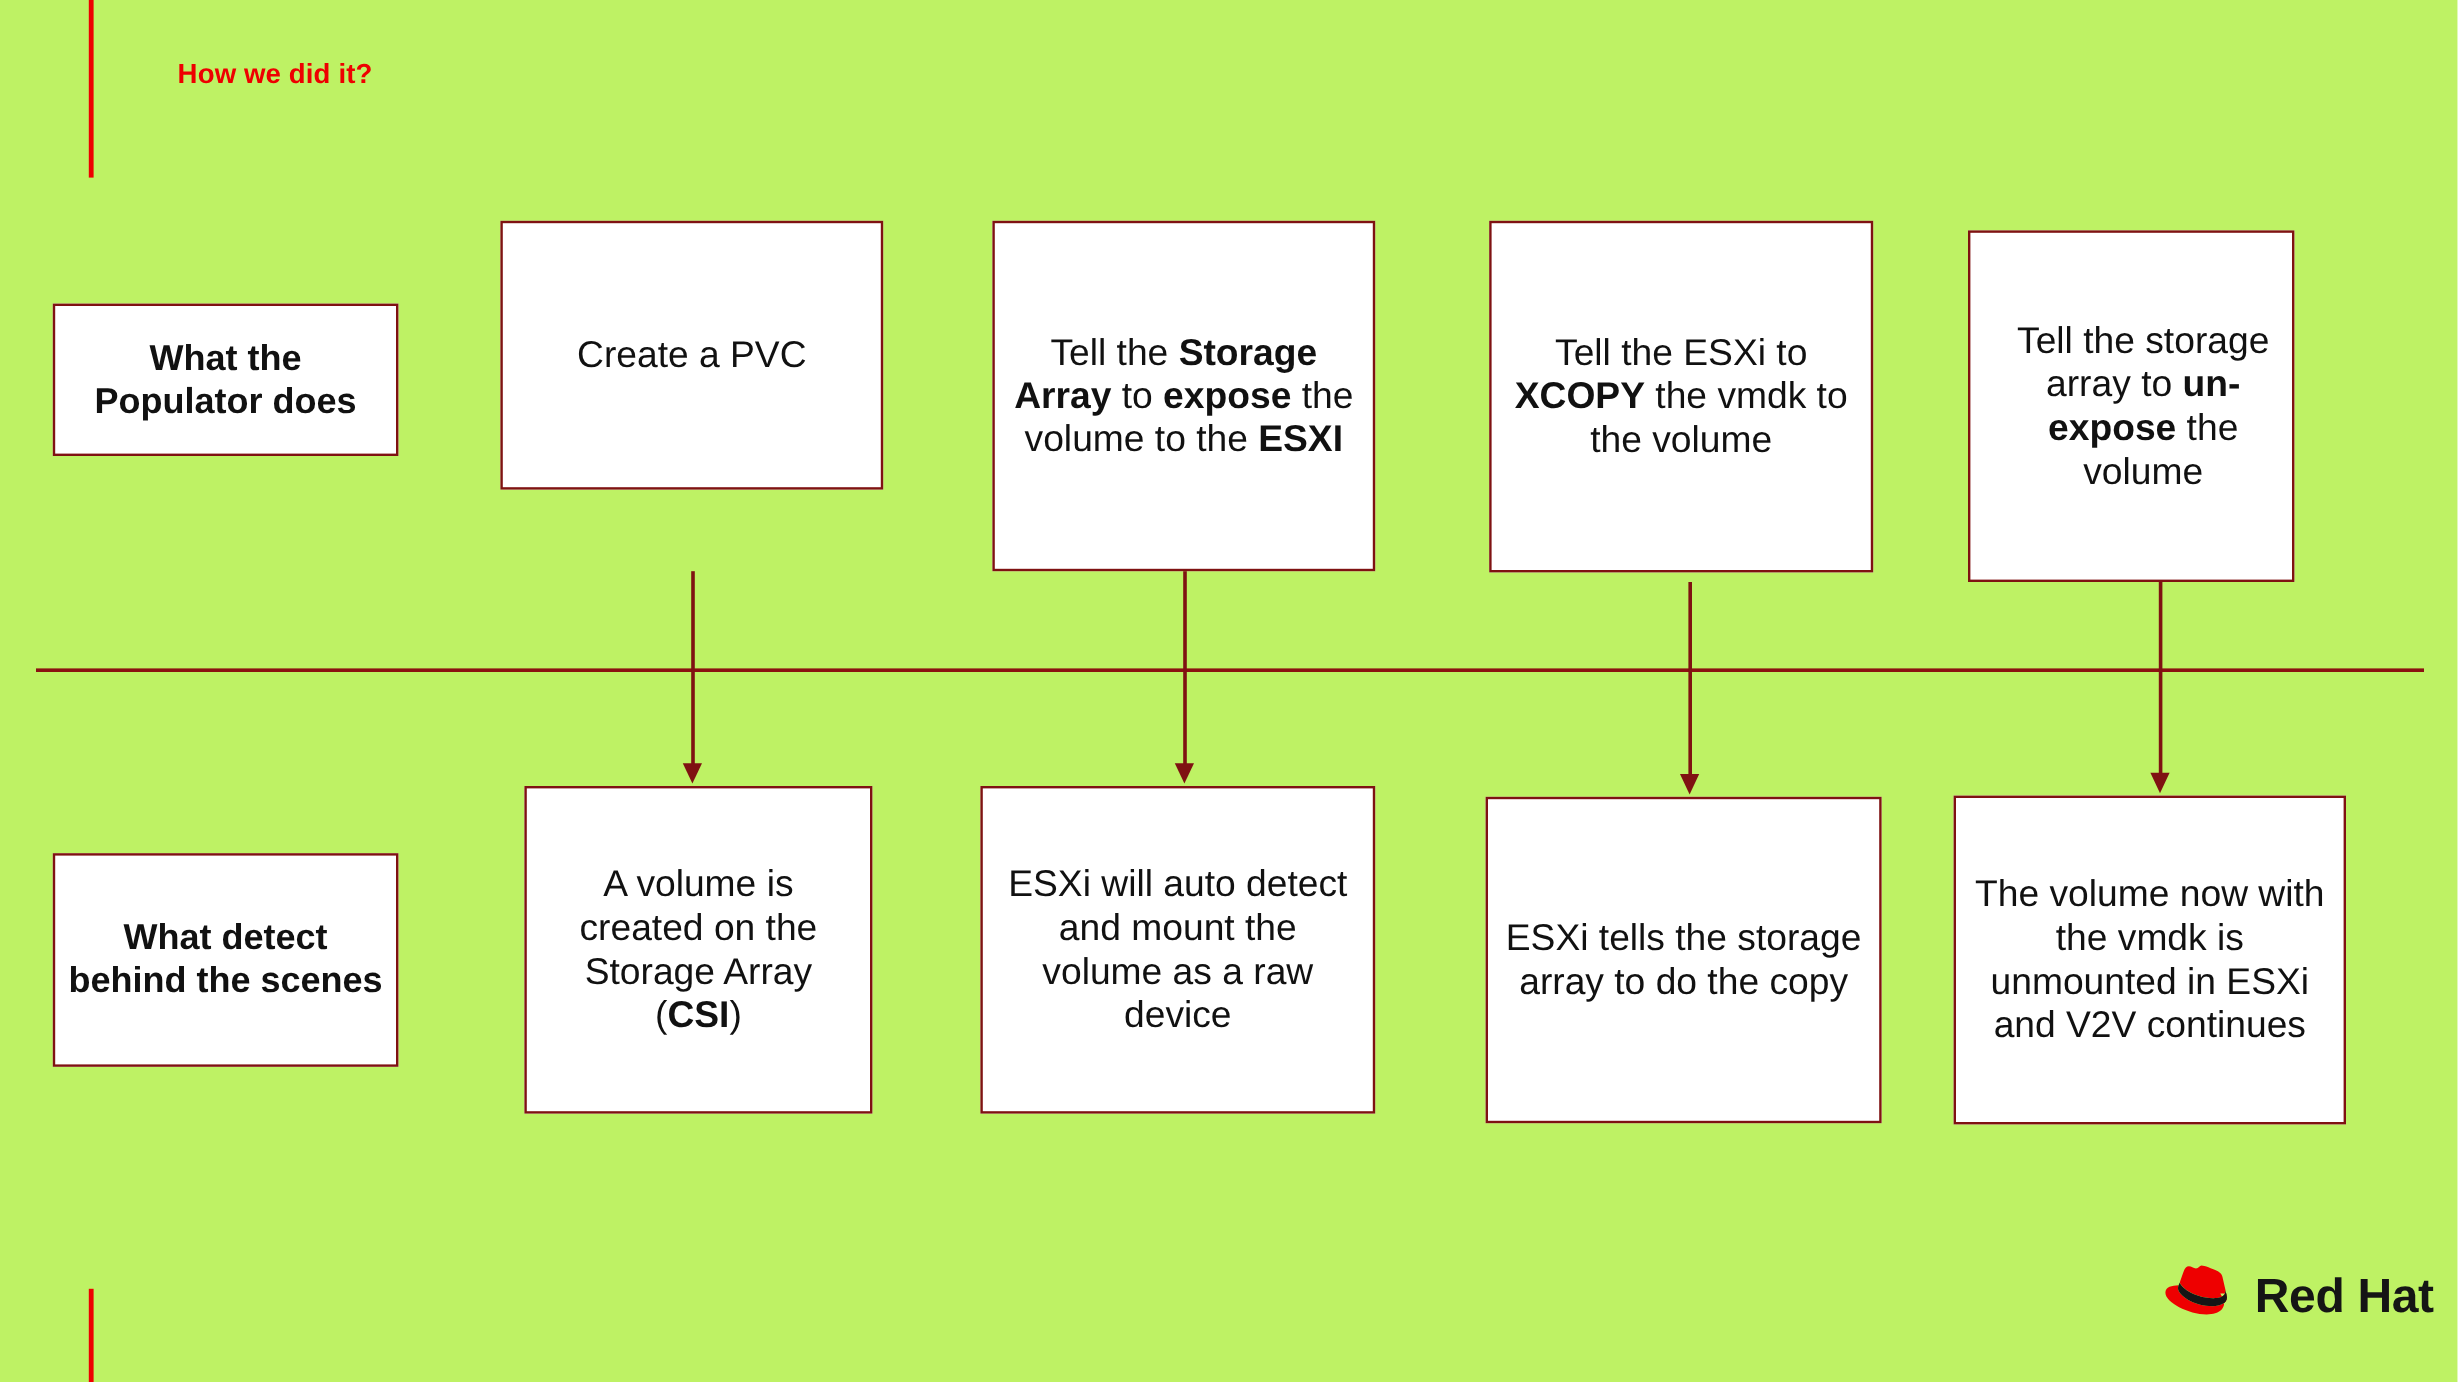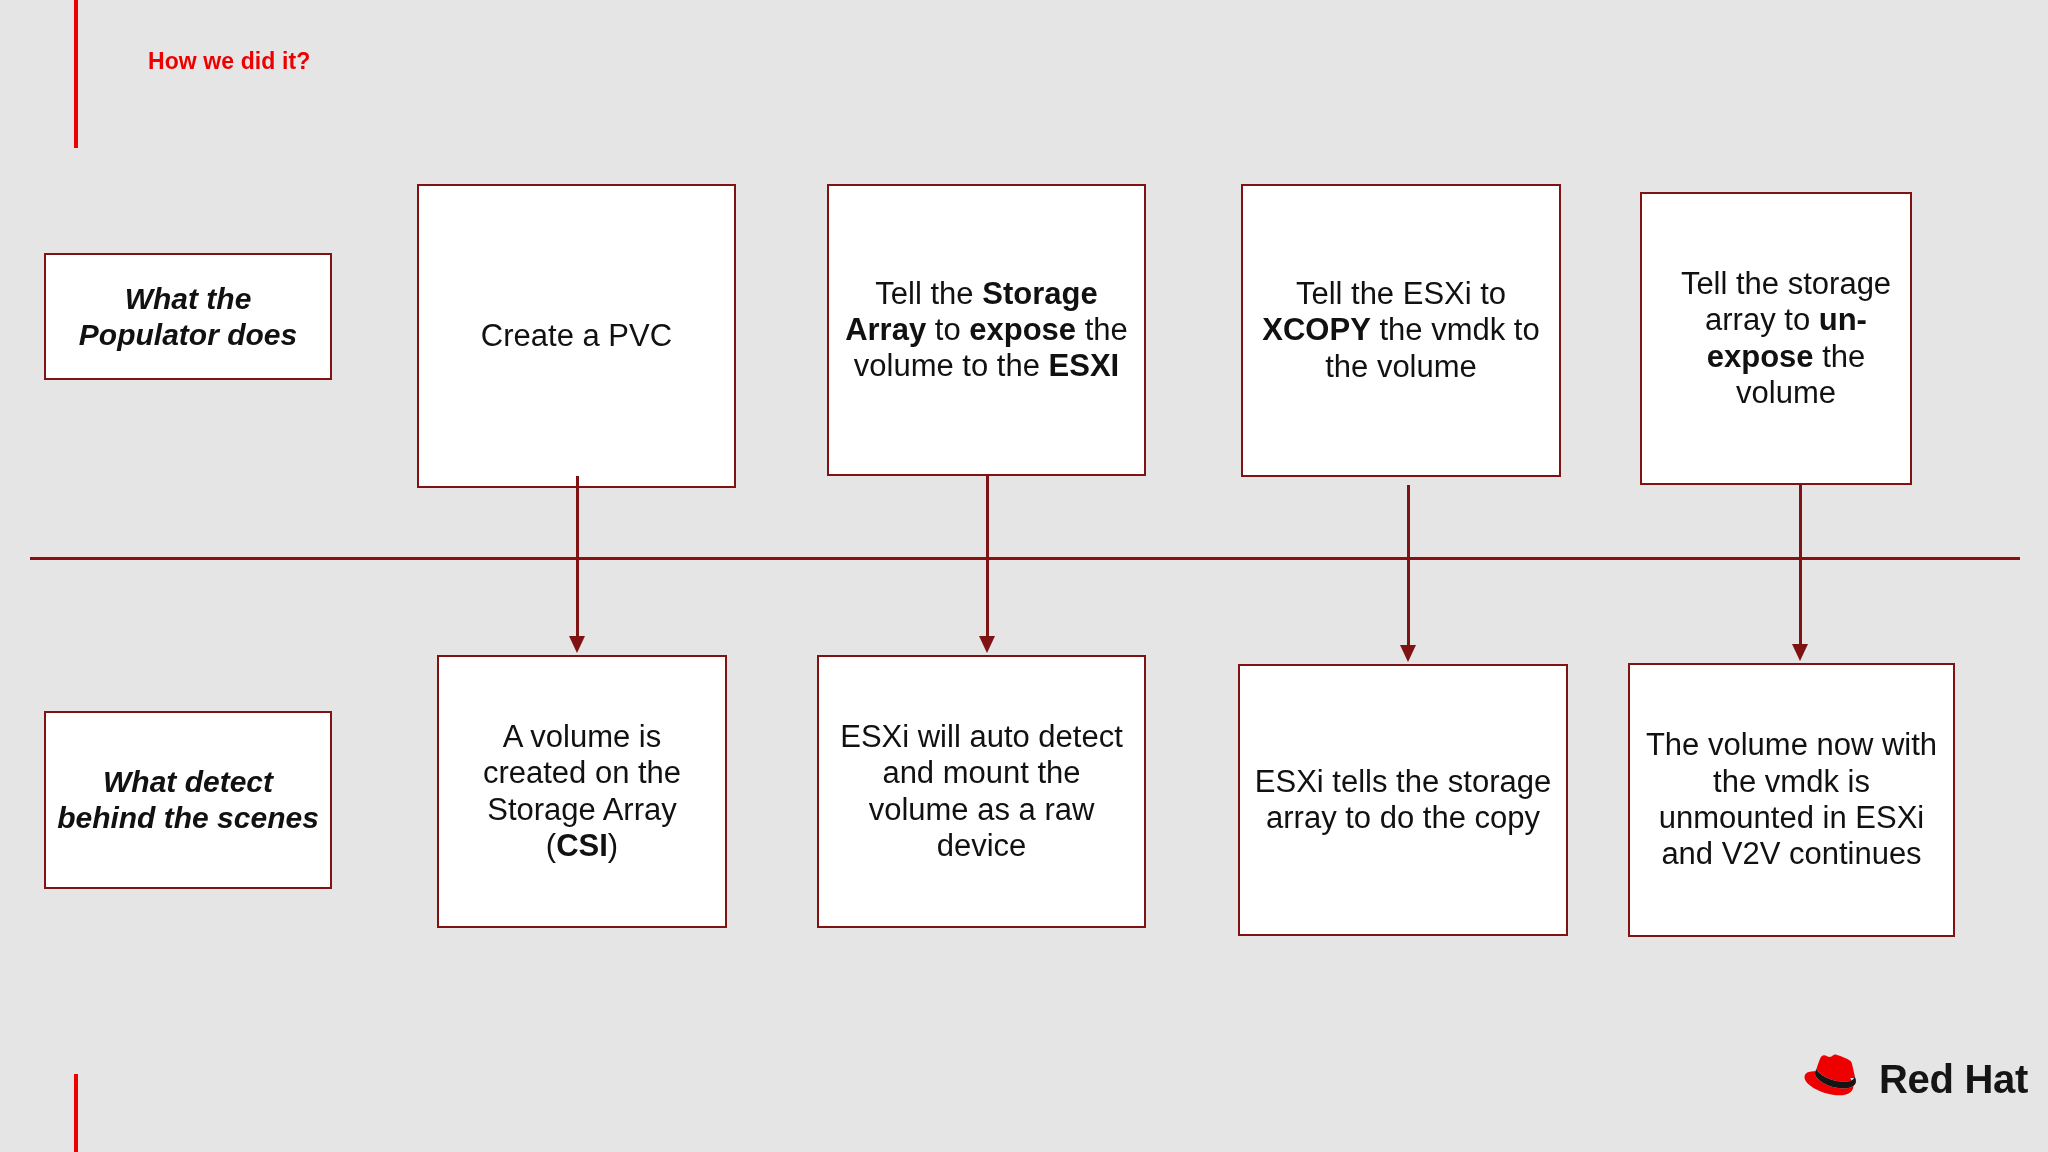--- a/index.html
+++ b/index.html
@@ -8,21 +8,21 @@
     background: #ffffff;
   }
   body {
     font-family: "Liberation Sans", sans-serif;
     -webkit-font-smoothing: antialiased;
   }
   #slide {
     position: relative;
     width: 2048px;
     height: 1152px;
-    background: #e5e5e5;
+    background: #bef264;
     overflow: hidden;
   }
 
   
   .accent-bar {
     position: absolute;
     background: #ee0000;
     width: 4px;
   }
   #accent-top   { left: 74px; top: 0px;    height: 148px; }
@@ -61,31 +61,30 @@
     justify-content: center;
     text-align: center;
     color: #111111;
     line-height: 1.17;
   }
   .box .inner { width: 100%; padding: 0 10px; box-sizing: border-box; }
   .box b { font-weight: 700; }
 
   
   .row-label {
-    font-style: italic;
     font-weight: 700;
     font-size: 30px;
     line-height: 1.2;
   }
   #label-populator { left: 44px;  top: 253px; width: 288px; height: 127px; }
   #label-scenes    { left: 44px;  top: 711px; width: 288px; height: 178px; }
 
   
   .step-box   { font-size: 31px; }
-  #step-1 { left: 417px;  top: 184px; width: 319px; height: 304px; }
+  #step-1 { left: 417px;  top: 184px; width: 319px; height: 224px; }
   #step-2 { left: 827px;  top: 184px; width: 319px; height: 292px; text-align: center; }
   #step-3 { left: 1241px; top: 184px; width: 320px; height: 293px; }
   #step-4 { left: 1640px; top: 192px; width: 272px; height: 293px; padding-left: 20px; }
 
   
   .result-box { font-size: 31px; }
   #result-1 { left: 437px;  top: 655px; width: 290px; height: 273px; }
   #result-2 { left: 817px;  top: 655px; width: 329px; height: 273px; }
   #result-3 { left: 1238px; top: 664px; width: 330px; height: 272px; }
   #result-4 { left: 1628px; top: 663px; width: 327px; height: 274px; }

